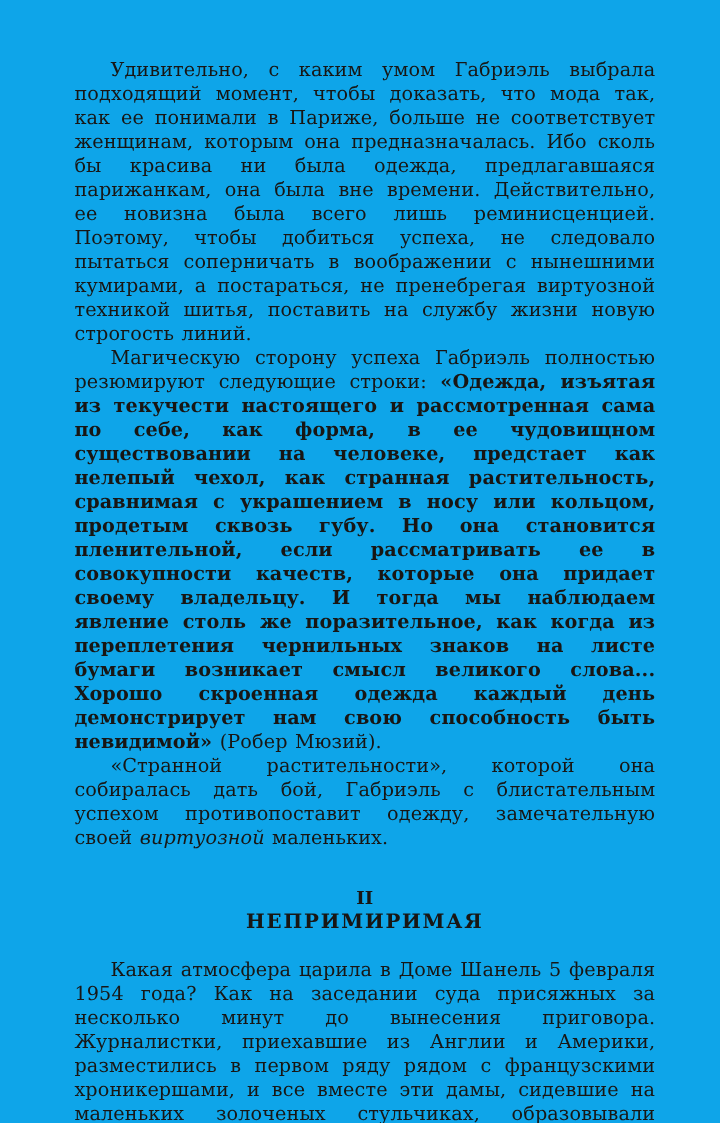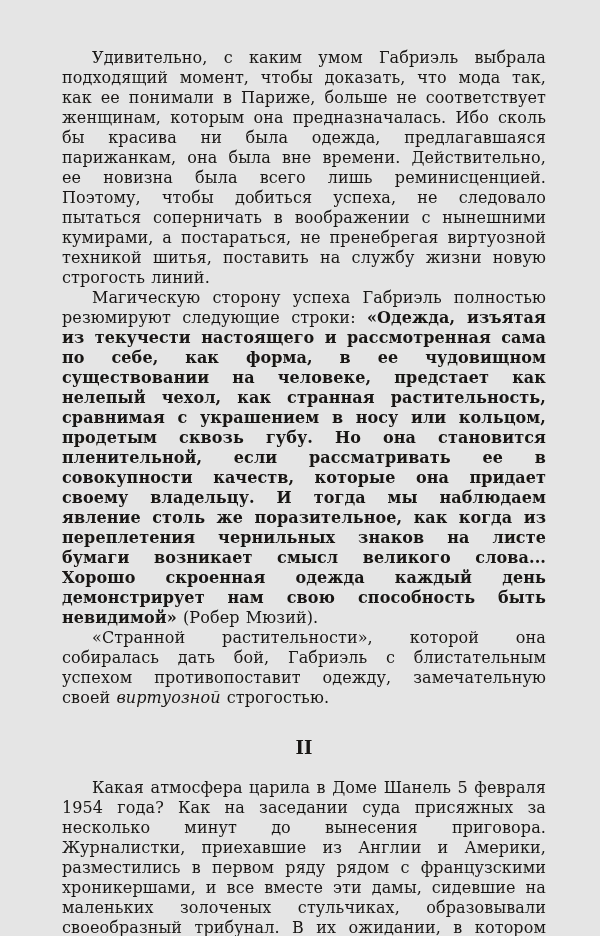--- a/index.html
+++ b/index.html
@@ -6,21 +6,21 @@
     margin: 0;
     padding: 0;
     background: #fbfaf7;
   }
   .page {
     position: relative;
     width: 600px;
     height: 936px;
     box-sizing: border-box;
     padding: 48px 54px 0 62px;
-    background: #e5e5e5;
+    background: #0ea5e9;
     color: #181614;
     font-family: "DejaVu Serif", "Liberation Serif", serif;
     overflow: hidden;
   }
   .text-block p {
     margin: 0;
     font-size: 16px;
     line-height: 20px;
     text-align: justify;
     text-indent: 30px;
@@ -35,21 +35,21 @@
   .run-italic {
     font-style: italic;
   }
   .section-heading {
     margin-top: 30px;
     margin-bottom: 20px;
     text-align: center;
   }
   .section-numeral {
     font-weight: bold;
-    font-size: 18px;
+    font-size: 15px;
     line-height: 20px;
     margin-bottom: 0;
     text-align: center;
   }
   .section-title {
     font-weight: bold;
     font-size: 16.5px;
     line-height: 20px;
     letter-spacing: 1.5px;
   }
@@ -57,23 +57,24 @@
 </head>
 <body>
 
 <div class="page">
   <div class="text-block">
 
     <p><span>Удивительно, с каким умом Габриэль выбрала подходящий момент, чтобы доказать, что мода так, как ее понимали в Париже, больше не соответствует женщинам, которым она предназначалась. Ибо сколь бы красива ни была одежда, предлагавшаяся парижанкам, она была вне времени. Действительно, ее новизна была всего лишь реминисценцией. Поэтому, чтобы добиться успеха, не следовало пытаться соперничать в воображении с нынешними кумирами, а постараться, не пренебрегая виртуозной техникой шитья, поставить на службу жизни новую строгость линий.</span></p>
 
     <p><span>Магическую сторону успеха Габриэль полностью резюмируют следующие строки: </span><span class="run-bolditalic">«Одежда, изъятая из текучести настоящего и рассмотренная сама по себе, как форма, в ее чудовищном существовании на человеке, предстает как нелепый чехол, как странная растительность, сравнимая с украшением в носу или кольцом, продетым сквозь губу. Но она становится пленительной, если рассматривать ее в совокупности качеств, которые она придает своему владельцу. И тогда мы наблюдаем явление столь же поразительное, как когда из переплетения чернильных знаков на листе бумаги возникает смысл великого слова... Хорошо скроенная одежда каждый день демонстрирует нам свою способность быть невидимой»</span><span> (Робер Мюзий).</span></p>
 
-    <p><span>«Странной растительности», которой она собиралась дать бой, Габриэль с блистательным успехом противопоставит одежду, замечательную своей </span><span class="run-italic">виртуозной</span><span> строгостью.</span></p>
+    <p><span>«Странной растительности», которой она собиралась дать бой, Габриэль с блистательным успехом противопоставит одежду, замечательную своей </span><span class="run-italic">виртуозной</span><span> маленьких.</span></p>
 
     <div class="section-heading">
       <div class="section-numeral">II</div>
+      <div class="section-title">НЕПРИМИРИМАЯ</div>
     </div>
 
     <p><span>Какая атмосфера царила в Доме Шанель 5 февраля 1954 года? Как на заседании суда присяжных за несколько минут до вынесения приговора. Журналистки, приехавшие из Англии и Америки, разместились в первом ряду рядом с французскими хроникершами, и все вместе эти дамы, сидевшие на маленьких золоченых стульчиках, образовывали своеобразный трибунал. В их ожидании, в котором сквозили то плохо скрытое возбуждение, то явная злоба, то насмешливая несерьез-</span></p>
 
   </div>
 
 </div>
 
 </body></html>

